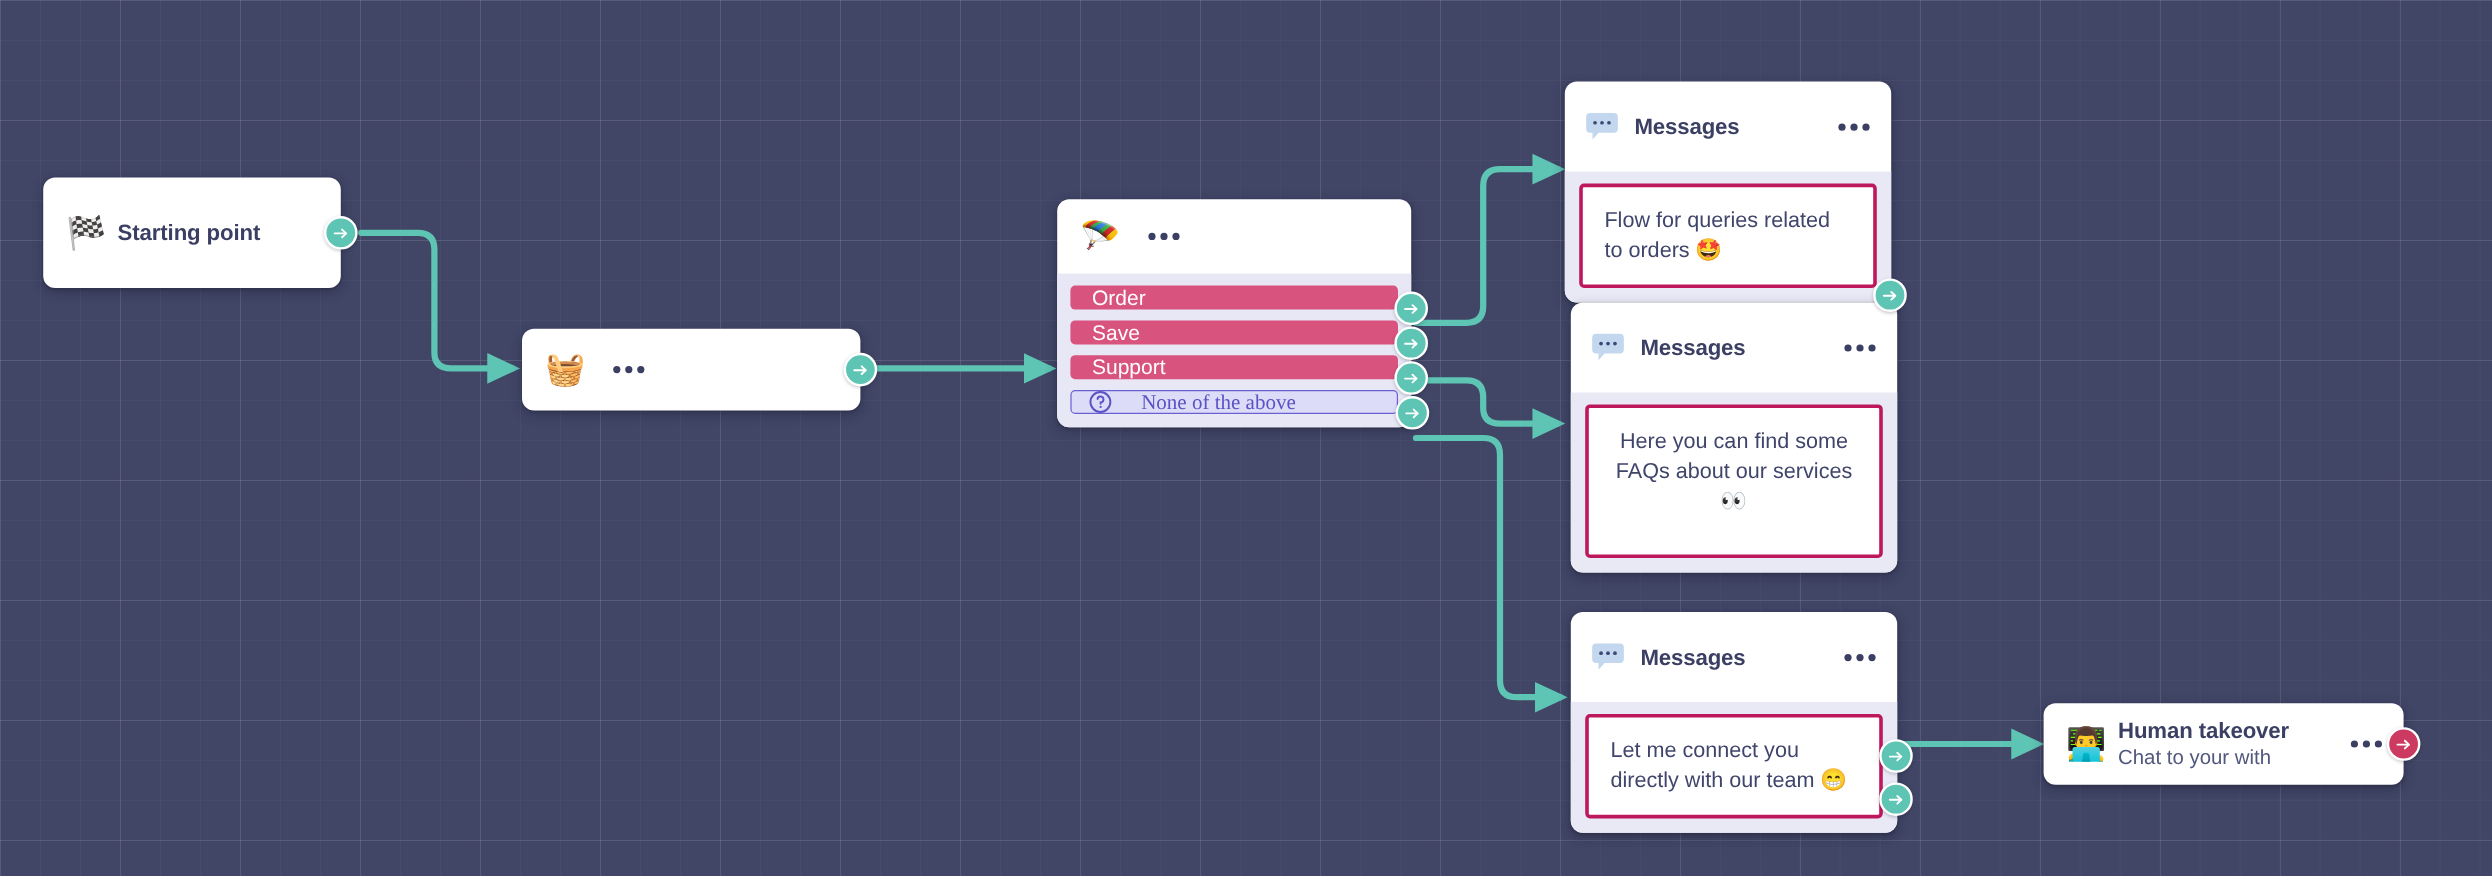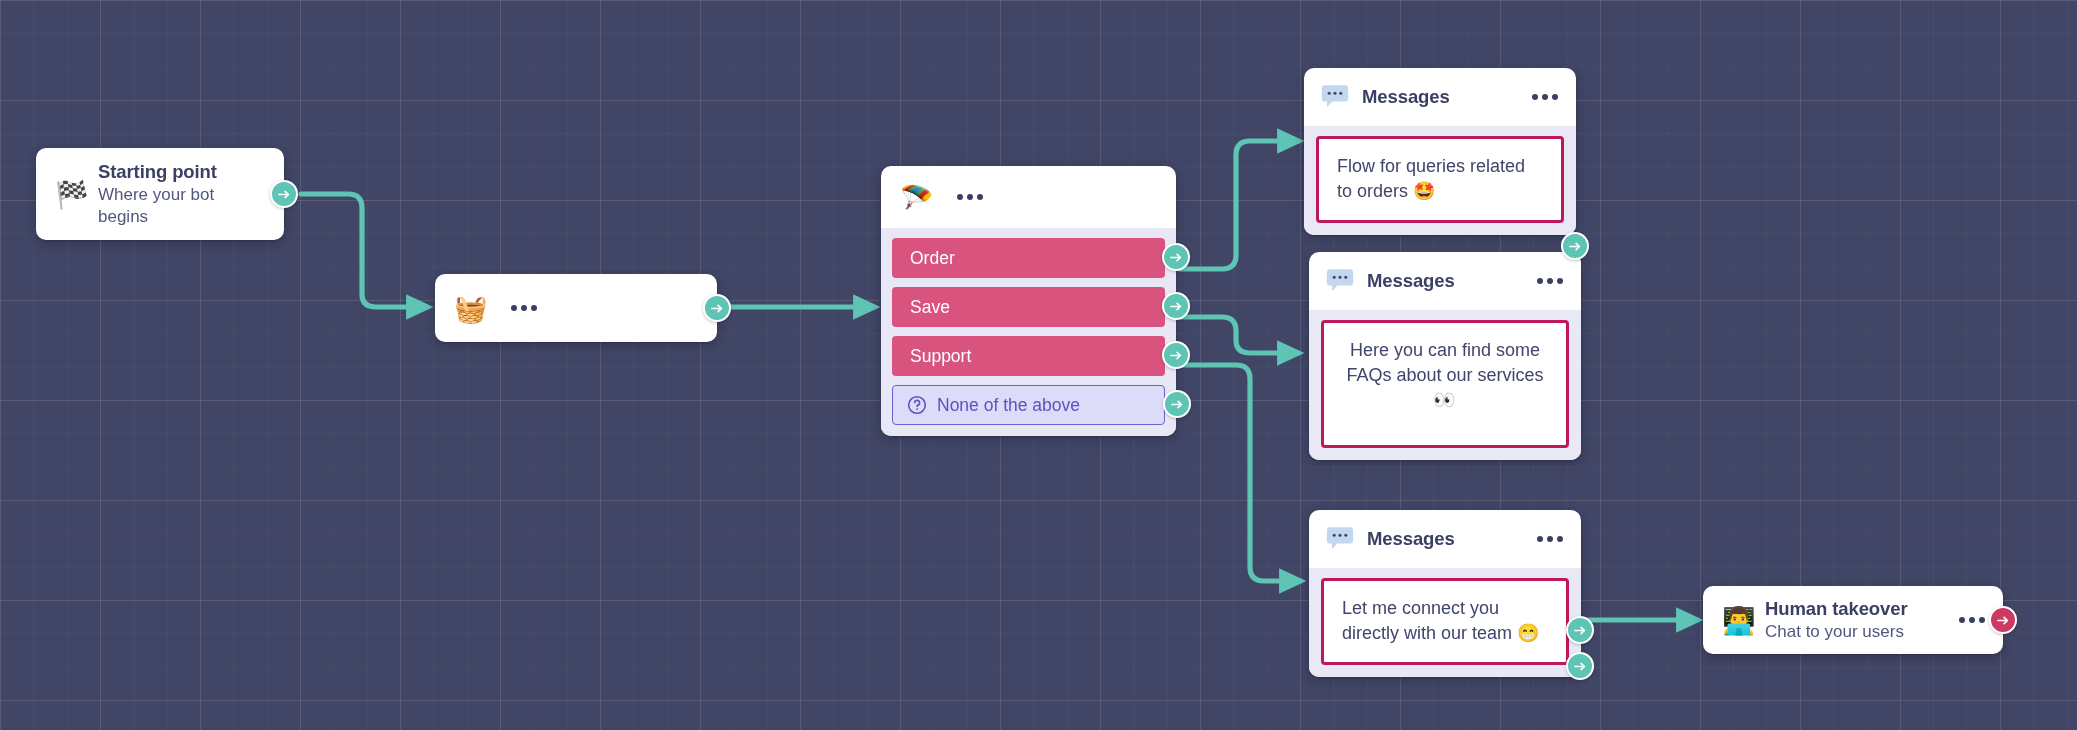--- a/index.html
+++ b/index.html
@@ -111,45 +111,46 @@
   .handle svg { display: block; }
 
   
   .switch-body {
     background: #e7e7f5;
     border-radius: 0 0 10px 10px;
     padding: 10px 11px 11px 11px;
   }
   .cond {
     position: relative;
-    height: 40px;
+    height: 20px;
     border-radius: 4px;
     display: flex;
     align-items: center;
     padding-left: 18px;
     margin-bottom: 9px;
     background: #d9537f;
     color: #ffffff;
     font-size: 17.5px;
   }
   .cond:last-child { margin-bottom: 0; }
   .cond.fallback {
     background: #dcdcf8;
     border: 1.5px solid #6c5fd4;
     color: #5b52c4;
     padding-left: 14px;
-    gap: 10px;
+    gap: 24px;
+    font-family: Liberation Serif, serif;
   }
   .q-icon { flex: 0 0 auto; display: block; }
 
   
   .msg-head {
     display: flex;
     align-items: center;
-    height: 58px;
+    height: 75px;
     padding: 0 16px;
   }
   .bubble-icon { flex: 0 0 auto; margin-right: 12px; display: block; }
   .msg-title {
     flex: 1 1 auto;
     font-size: 18.5px;
     font-weight: bold;
     color: #3b3f63;
     letter-spacing: -0.1px;
   }
@@ -195,21 +196,20 @@
 
       <path d="M 1584 620 L 1697 620"></path>
     </g>
   </svg>
 
   <div class="node" style="left:36px; top:148px; width:248px; height:92px;">
     <div class="node-head">
       <div class="node-emoji">🏁</div>
       <div class="node-text">
         <div class="node-title">Starting point</div>
-        <div class="node-sub">Where your bot begins</div>
       </div>
     </div>
     <div class="handle" style="right:-14px; top:32px;">
       <svg width="15" height="15" viewBox="0 0 16 16">
         <path d="M2 8 H12" stroke="#fff" stroke-width="1.7" stroke-linecap="round" fill="none"></path>
         <path d="M8.6 4.6 L12.2 8 L8.6 11.4" stroke="#fff" stroke-width="1.7" stroke-linecap="round" stroke-linejoin="round" fill="none"></path>
       </svg>
     </div>
   </div>
 
@@ -369,21 +369,21 @@
         <path d="M8.6 4.6 L12.2 8 L8.6 11.4" stroke="#fff" stroke-width="1.7" stroke-linecap="round" stroke-linejoin="round" fill="none"></path>
       </svg>
     </div>
   </div>
 
   <div class="node" style="left:1703px; top:586px; width:300px; height:68px;">
     <div class="node-head">
       <div class="node-emoji">👨‍💻</div>
       <div class="node-text">
         <div class="node-title">Human takeover</div>
-        <div class="node-sub">Chat to your users</div>
+        <div class="node-sub">Chat to your with</div>
       </div>
       <div class="dots">
         <i></i>
         <i></i>
         <i></i>
       </div>
     </div>
     <div class="handle pink" style="right:-14px; top:20px;">
       <svg width="15" height="15" viewBox="0 0 16 16">
         <path d="M2 8 H12" stroke="#fff" stroke-width="1.7" stroke-linecap="round" fill="none"></path>

